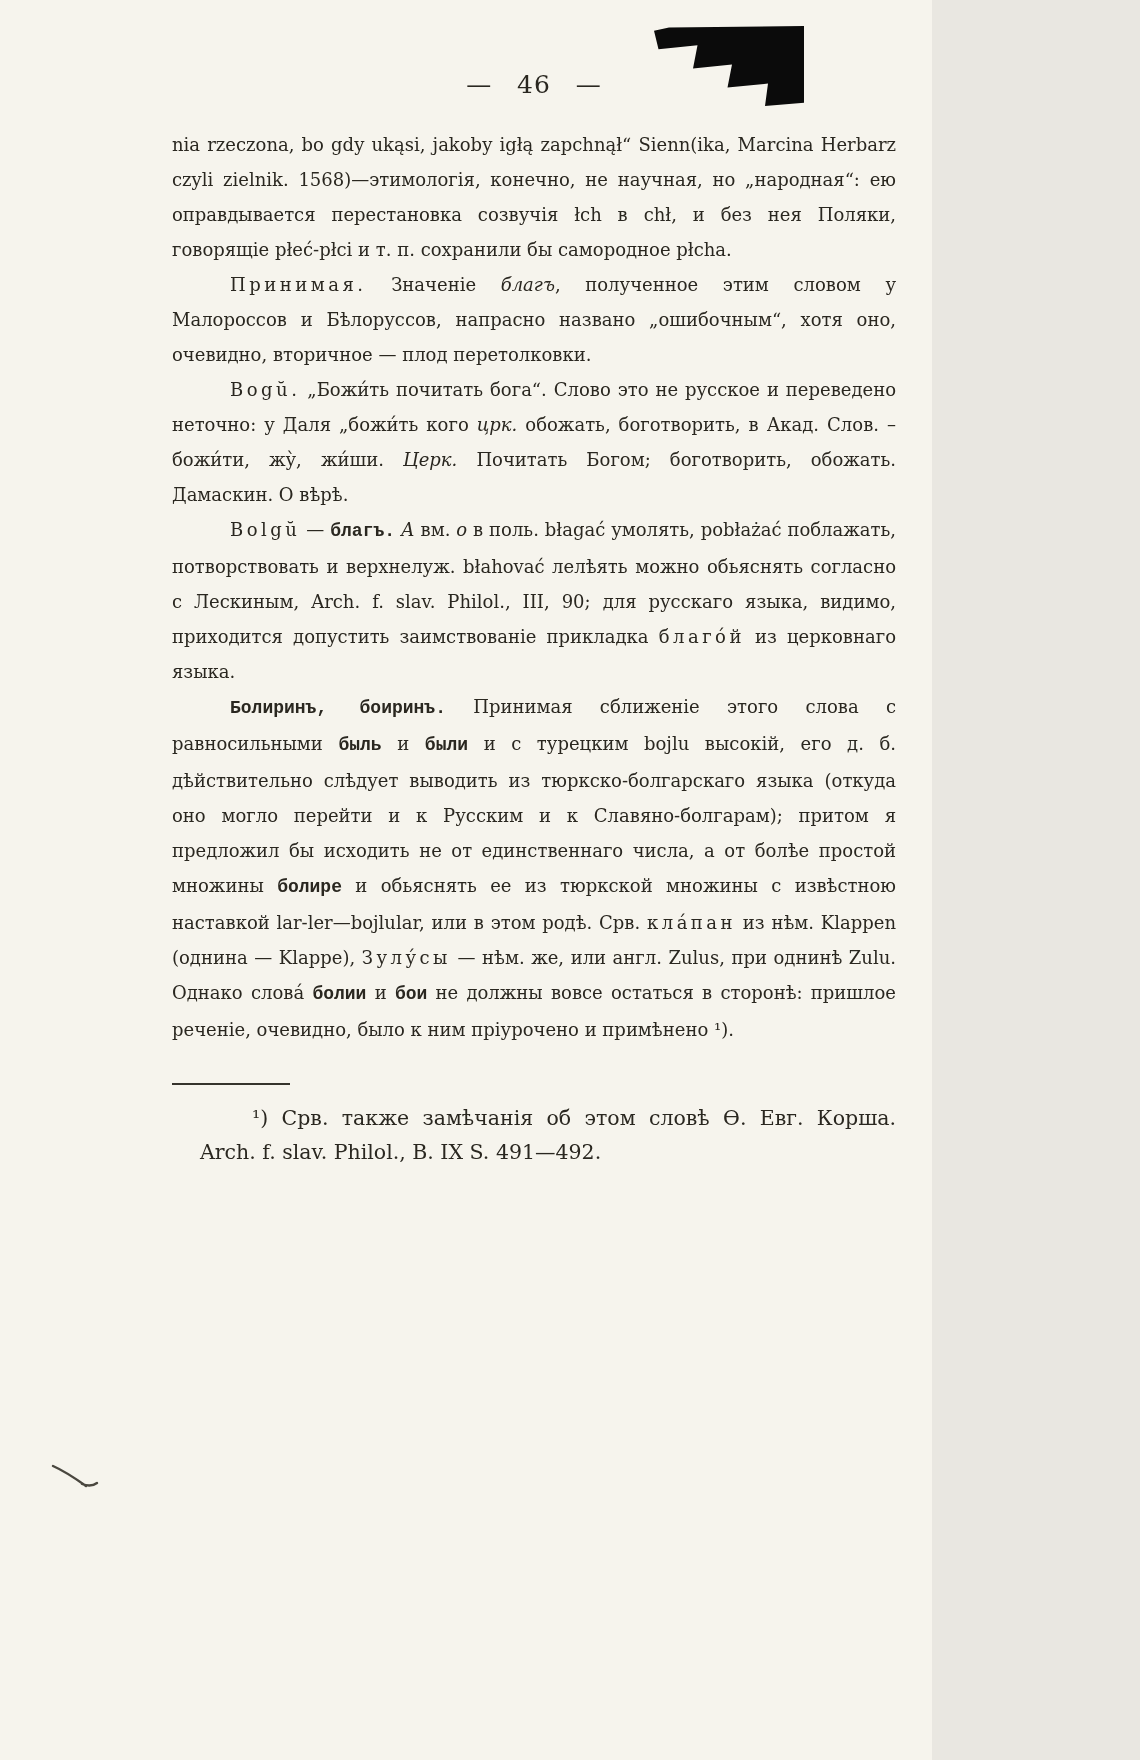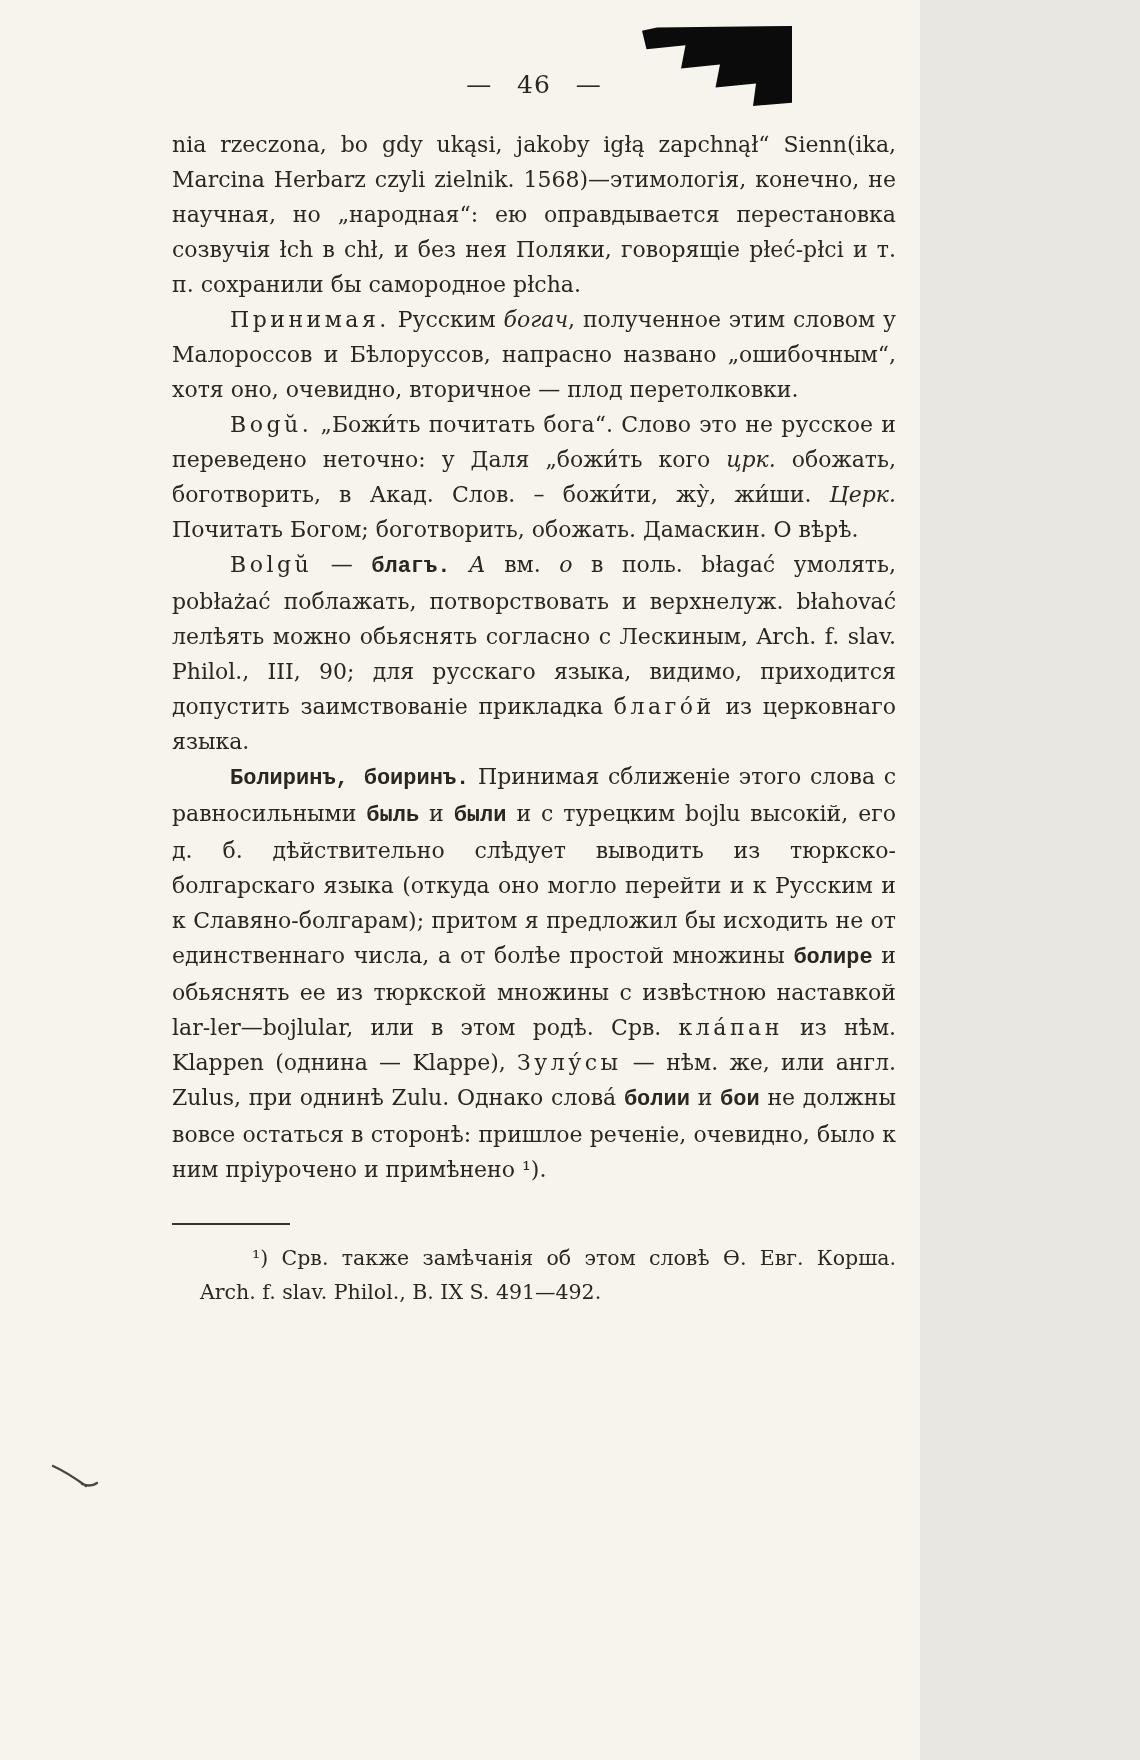--- a/index.html
+++ b/index.html
@@ -8,38 +8,39 @@
     background: #e9e7e1;
   }
   .page {
     position: relative;
     width: 920px;
     height: 1760px;
     background: var(--paper, #f6f4ed);
     color: var(--ink, #2a2720);
     font-family: "DejaVu Serif", "Liberation Serif", serif;
     overflow: hidden;
+    padding-left: 12px;
   }
   .content {
     position: absolute;
     left: 172px;
     top: 70px;
     width: 724px;
   }
   .page-header {
     text-align: center;
     font-size: 25px;
     letter-spacing: 1px;
     word-spacing: 16px;
     margin-bottom: 28px;
     color: var(--ink, #2a2720);
   }
   .para {
     margin: 0;
-    font-size: 22px;
+    font-size: 18px;
     line-height: 35px;
     text-align: justify;
   }
   .para.indent { text-indent: 58px; }
   .seg-normal { }
   .seg-bold { font-weight: bold; font-family: Liberation Mono, monospace; }
   .seg-italic { font-style: italic; }
   .seg-spaced { letter-spacing: 3.5px; }
   .footnote-rule {
     width: 118px;
@@ -75,21 +76,21 @@
 
 <div class="page">
 
   <div class="corner-blot"></div>
 
   <div class="content">
     <div class="page-header">— 46 —</div>
 
     <div id="paragraphs">
         <p class="para"><span class="seg-normal">nia rzeczona, bo gdy ukąsi, jakoby igłą zapchnął“ Sienn(ika, Marcina Herbarz czyli zielnik. 1568)—этимологія, конечно, не научная, но „народная“: ею оправдывается перестановка созвучія łch в chł, и без нея Поляки, говорящіе płeć-płci и т. п. сохранили бы самородное płcha.</span></p>
-        <p class="para indent"><span class="seg-spaced">Принимая.</span><span class="seg-normal"> Русским </span><span class="seg-italic">богач</span><span class="seg-normal">, полученное этим словом у Малороссов и Бѣлоруссов, напрасно названо „ошибочным“, хотя оно, очевидно, вторичное — плод перетолковки.</span></p>
+        <p class="para indent"><span class="seg-spaced">Принимая.</span><span class="seg-normal"> Значеніе </span><span class="seg-italic">благъ</span><span class="seg-normal">, полученное этим словом у Малороссов и Бѣлоруссов, напрасно названо „ошибочным“, хотя оно, очевидно, вторичное — плод перетолковки.</span></p>
         <p class="para indent"><span class="seg-spaced">Bogŭ.</span><span class="seg-normal"> „Божи́ть почитать бога“. Слово это не русское и переведено неточно: у Даля „божи́ть кого </span><span class="seg-italic">црк.</span><span class="seg-normal"> обожать, боготворить, в Акад. Слов. – божи́ти, жу̀, жи́ши. </span><span class="seg-italic">Церк.</span><span class="seg-normal"> Почитать Богом; боготворить, обожать. Дамаскин. О вѣрѣ.</span></p>
         <p class="para indent"><span class="seg-spaced">Bolgŭ</span><span class="seg-normal"> — </span><span class="seg-bold">благъ.</span><span class="seg-normal"> </span><span class="seg-italic">А</span><span class="seg-normal"> вм. </span><span class="seg-italic">о</span><span class="seg-normal"> в поль. błagać умолять, pobłażać поблажать, потворствовать и верхнелуж. błahovać лелѣять можно обьяснять согласно с Лескиным, Arch. f. slav. Philol., III, 90; для русскаго языка, видимо, приходится допустить заимствованіе прикладка </span><span class="seg-spaced">благо́й</span><span class="seg-normal"> из церковнаго языка.</span></p>
         <p class="para indent"><span class="seg-bold">Болиринъ, боиринъ.</span><span class="seg-normal"> Принимая сближеніе этого слова с равносильными </span><span class="seg-bold">быль</span><span class="seg-normal"> и </span><span class="seg-bold">были</span><span class="seg-normal"> и с турецким bojlu высокій, его д. б. дѣйствительно слѣдует выводить из тюркско-болгарскаго языка (откуда оно могло перейти и к Русским и к Славяно-болгарам); притом я предложил бы исходить не от единственнаго числа, а от болѣе простой множины </span><span class="seg-bold">болире</span><span class="seg-normal"> и обьяснять ее из тюркской множины с извѣстною наставкой lar-ler—bojlular, или в этом родѣ. Срв. </span><span class="seg-spaced">кла́пан</span><span class="seg-normal"> из нѣм. Klappen (однина — Klappe), </span><span class="seg-spaced">Зулу́сы</span><span class="seg-normal"> — нѣм. же, или англ. Zulus, при однинѣ Zulu. Однако слова́ </span><span class="seg-bold">болии</span><span class="seg-normal"> и </span><span class="seg-bold">бои</span><span class="seg-normal"> не должны вовсе остаться в сторонѣ: пришлое реченіе, очевидно, было к ним пріурочено и примѣнено ¹).</span></p>
       </div>
 
     <hr class="footnote-rule">
 
     <div id="footnote" class="footnote">
         <p class="para indent"><span class="seg-normal">¹) Срв. также замѣчанія об этом словѣ Ѳ. Евг. Корша. Arch. f. slav. Philol., B. IX S. 491—492.</span></p>
       </div>

